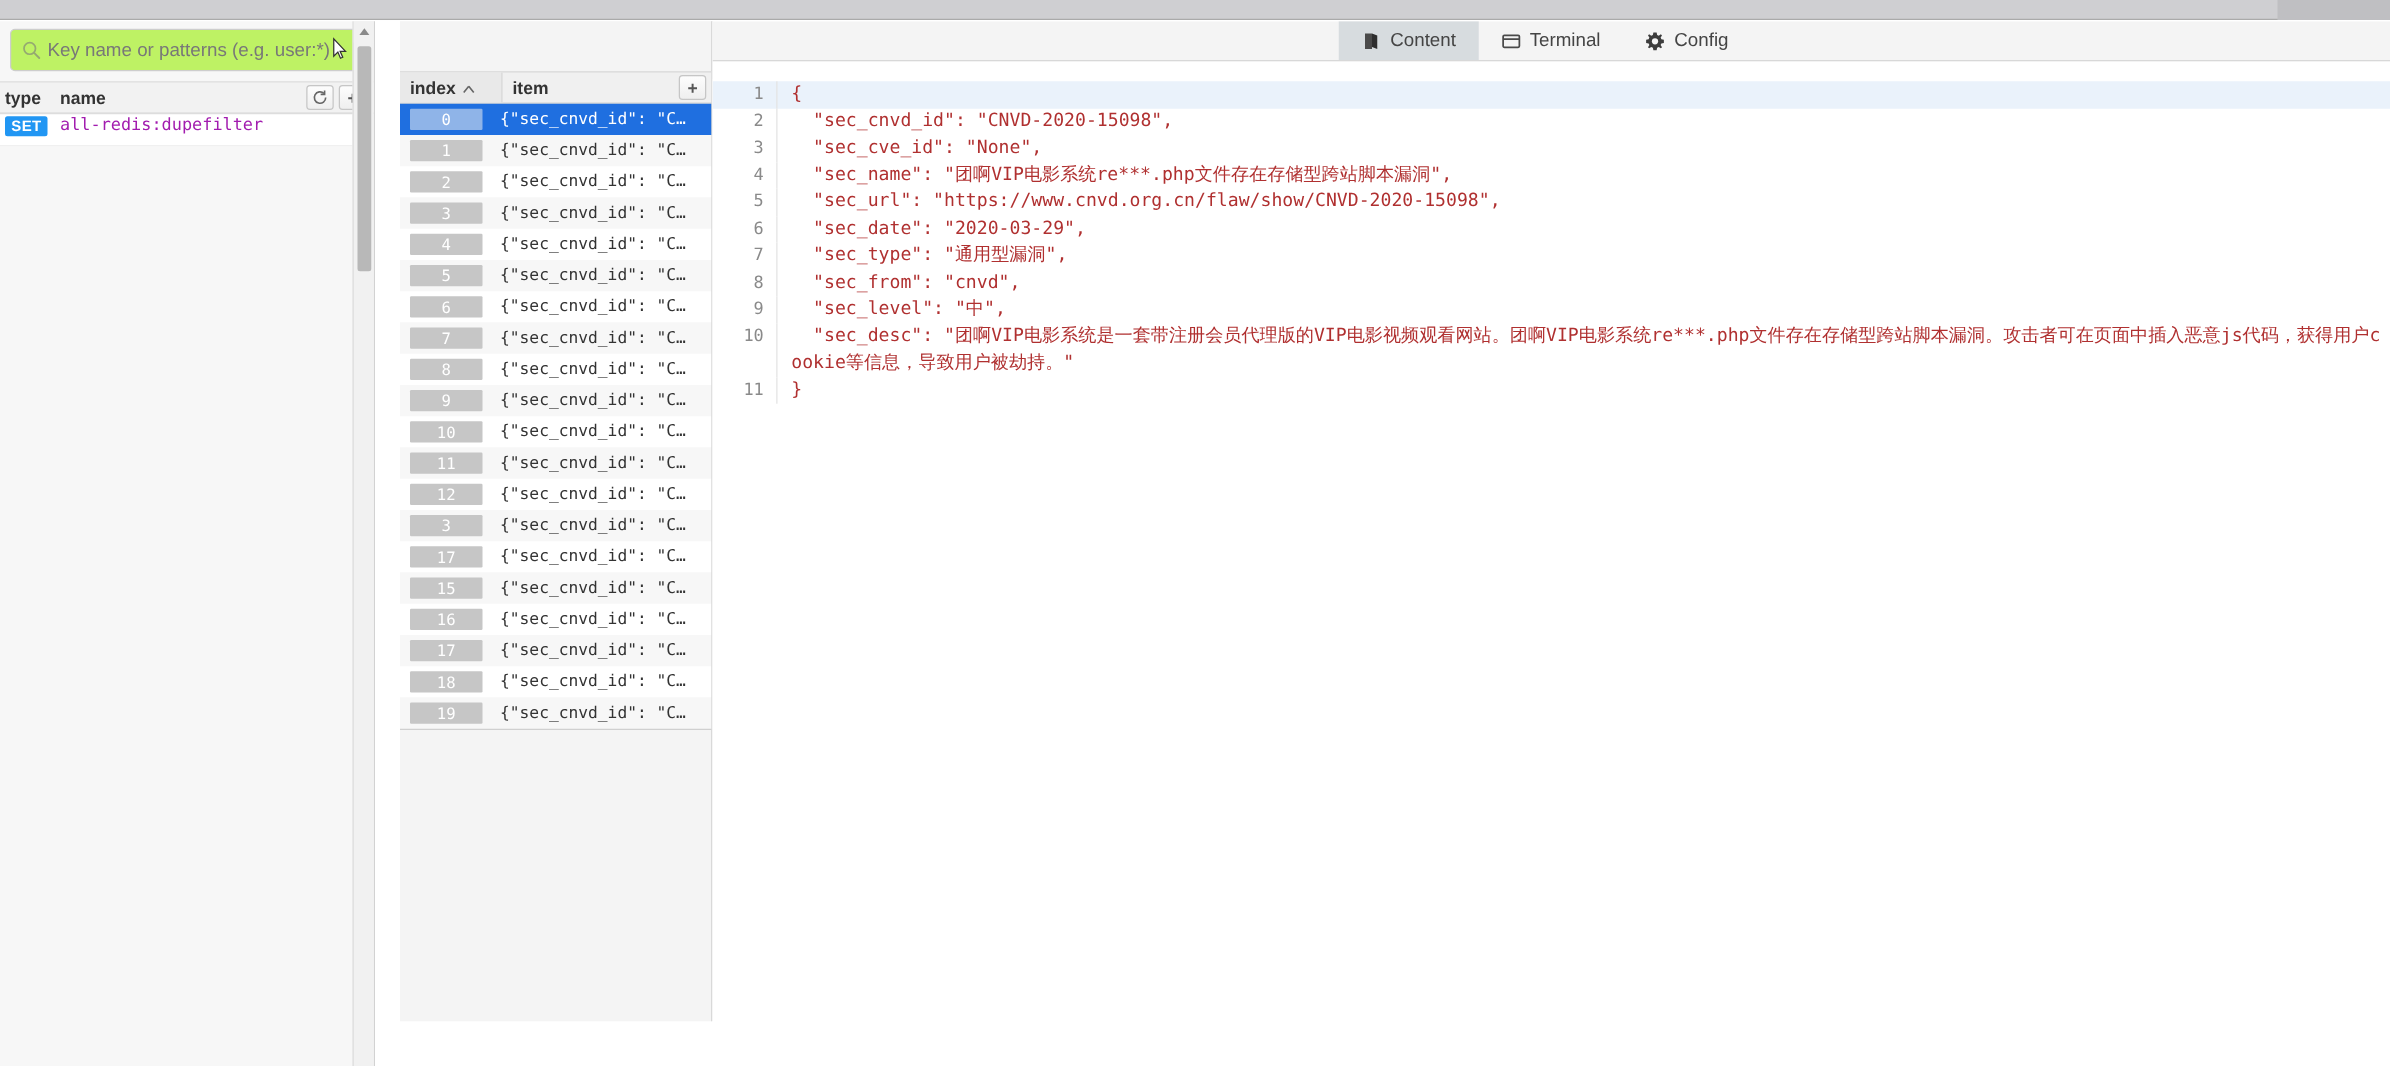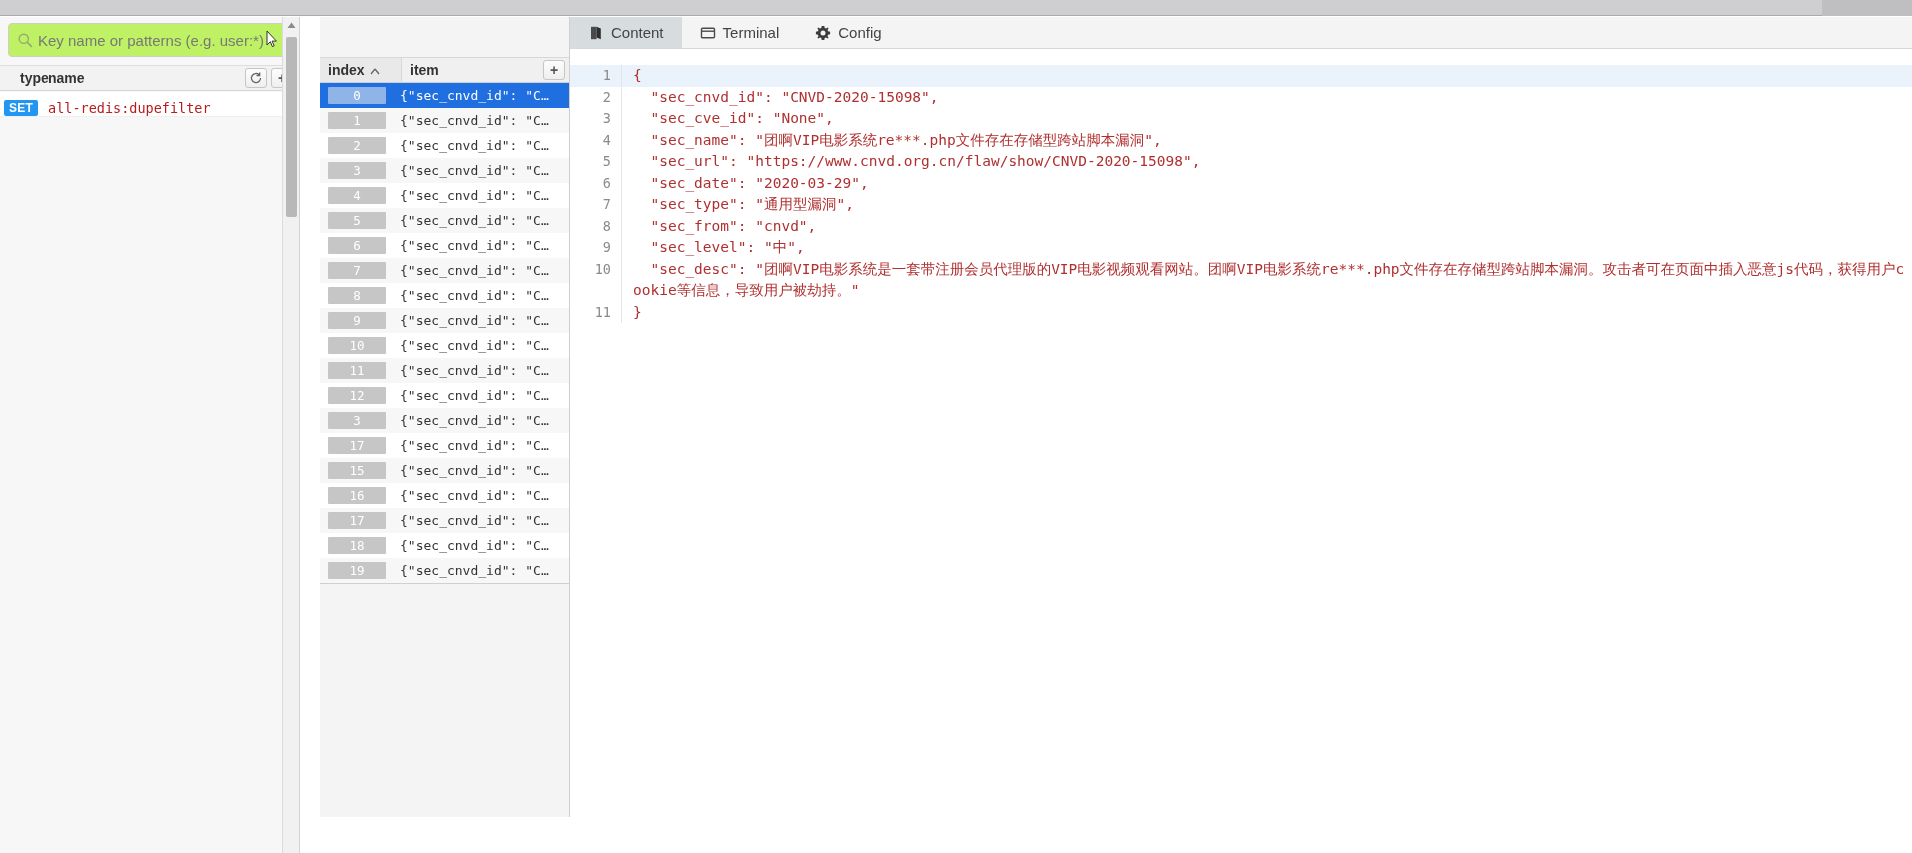--- a/index.html
+++ b/index.html
@@ -65,38 +65,38 @@
 
   .keys-header {
     position: absolute; left: 0; top: 48px;
     width: 299px; height: 26px;
     background: #f2f2f2;
     border-top: 1px solid #dedede;
     border-bottom: 1px solid #d6d6d6;
     display: flex; align-items: center;
     font-size: 14px; font-weight: bold; color: #333;
   }
-  .kh-type { width: 48px; padding-left: 20px; }
+  .kh-type { width: 48px; padding-left: 4px; }
   .kh-name { flex: 1 1 auto; }
   .kh-actions { display: flex; gap: 4px; padding-right: 6px; }
   .icon-btn {
     width: 22px; height: 20px;
     border: 1px solid #c6c6c6;
     border-radius: 3px;
     background: linear-gradient(#fdfdfd,#efefef);
     display: flex; align-items: center; justify-content: center;
     cursor: pointer;
   }
   .icon-btn svg { display:block; }
   .plus-glyph { font-size: 14px; color: #555; line-height: 1; font-family: "Liberation Sans", sans-serif; }
 
   .key-row {
     position: relative;
     height: 25px;
-    display: flex; align-items: flex-end;
+    display: flex; align-items: flex-start;
     font-size: 14px;
     border-bottom: 1px solid #f0f0f0;
     cursor: pointer;
     background: #ffffff;
   }
   .key-row.selected { background: #dcdcdc; }
   .key-type-cell { width: 48px; padding-left: 4px; }
   .type-badge {
     display: inline-block;
     min-width: 34px;
@@ -106,21 +106,21 @@
     font-size: 12px;
     font-weight: bold;
     text-align: center;
     font-family: "Liberation Sans", sans-serif;
     letter-spacing: .3px;
   }
   .key-name-cell {
     flex: 1 1 auto;
     font-family: "DejaVu Sans Mono", monospace;
     font-size: 13.5px;
-    color: #b91c1c;
+    color: #a21caf;
     white-space: nowrap; overflow: hidden;
   }
 
   
   .vscroll {
     position: absolute; right: 0; top: 0;
     width: 17px; height: 836px;
     background: #f1f1f1;
     border-left: 1px solid #dcdcdc;
   }
@@ -212,21 +212,21 @@
     position: absolute; left: 570px; top: 17px;
     width: 1342px; height: 836px;
     background: #ffffff;
     overflow: hidden;
   }
   .tabbar {
     position: absolute; left: 0; top: 0;
     width: 1342px; height: 32px;
     background: #f4f4f4;
     border-bottom: 1px solid #d8d8d8;
-    display: flex; align-items: stretch; justify-content: flex-start;
+    display: flex; align-items: stretch; justify-content: center;
     padding-right: 10px;
   }
   .tab {
     display: flex; align-items: center; gap: 7px;
     padding: 0 18px;
     font-size: 15px;
     color: #444;
     cursor: pointer;
     background: transparent;
   }

